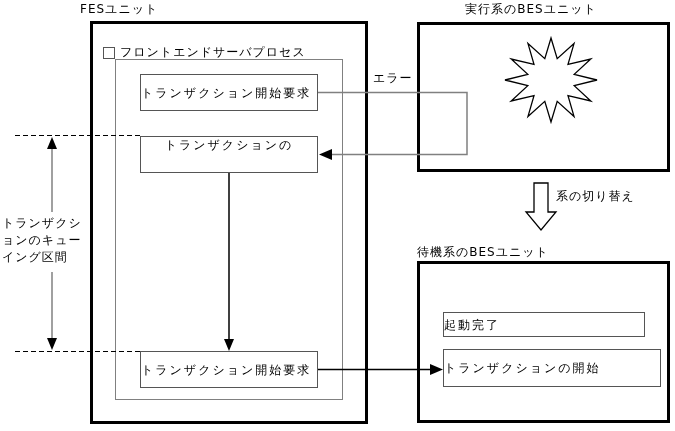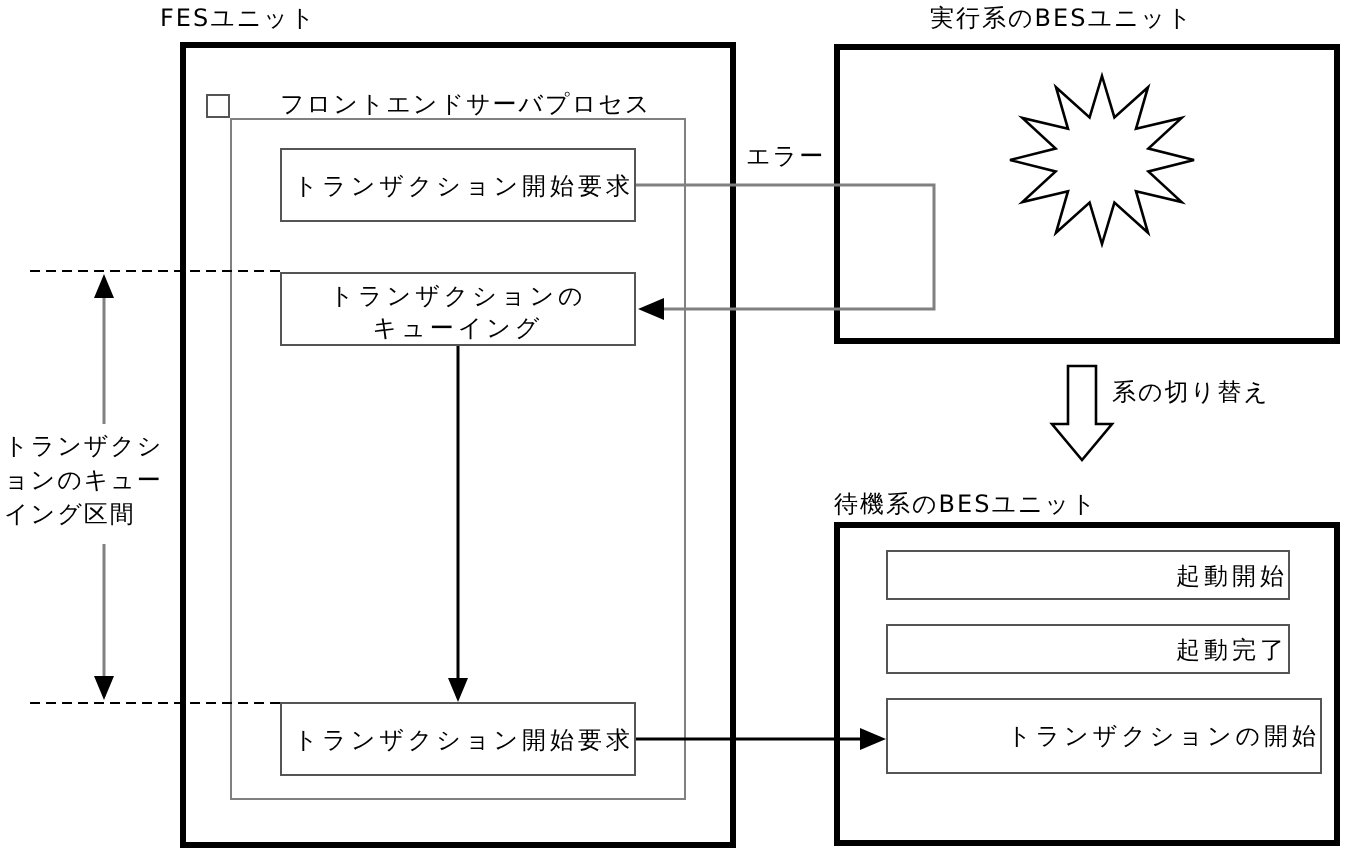--- a/index.html
+++ b/index.html
@@ -31,21 +31,21 @@
     background: transparent;
     box-sizing: border-box;
   }
   .pbox {
     position: absolute;
     border: 1px solid #555555;
     background: #ffffff;
     box-sizing: border-box;
     display: flex;
     align-items: center;
-    justify-content: flex-end;
+    justify-content: flex-start;
     text-align: center;
     letter-spacing: 2px;
     line-height: 16px;
   }
   .smallsq {
     position: absolute;
     border: 1px solid #555555;
     background: #ffffff;
     box-sizing: border-box;
     width: 12px;
@@ -66,47 +66,43 @@
 </head>
 <body>
 
 <div id="canvas">
 
   <div class="abs label" style="left:80px; top:2px;">FESユニット</div>
   <div class="thickbox" style="left:90px; top:21px; width:278px; height:403px;"></div>
 
   <div class="frame" style="left:115px; top:59px; width:228px; height:341px;"></div>
   <div class="smallsq" style="left:103px; top:47px;"></div>
-  <div class="abs label" style="left:120px; top:45px;margin-left:20px;">フロントエンドサーバプロセス</div>
+  <div class="abs label" style="left:120px; top:45px;">フロントエンドサーバプロセス</div>
 
   <div class="pbox" style="left:140px; top:74px; width:178px; height:37px;">
     <span>トランザクション開始要求</span>
   </div>
 
   <div class="pbox" style="left:140px; top:136px; width:178px; height:37px; flex-direction:column;">
     <span>トランザクションの</span>
-    <span>キューイング</span>
   </div>
 
   <div class="pbox" style="left:140px; top:351px; width:178px; height:37px;">
     <span>トランザクション開始要求</span>
   </div>
 
   <div class="abs label" style="left:417px; top:2px;margin-left:48px;">実行系のBESユニット</div>
   <div class="thickbox" style="left:417px; top:22px; width:253px; height:150px;"></div>
   <div class="abs label" style="left:537px; top:73px; letter-spacing:2px;">障害</div>
 
   <div class="abs label" style="left:556px; top:189px;">系の切り替え</div>
 
   <div class="abs label" style="left:417px; top:245px;">待機系のBESユニット</div>
   <div class="thickbox" style="left:417px; top:261px; width:253px; height:162px;"></div>
 
-  <div class="pbox" style="left:443px; top:275px; width:202px; height:25px;">
-    <span>起動開始</span>
-  </div>
   <div class="pbox" style="left:443px; top:312px; width:202px; height:25px;">
     <span>起動完了</span>
   </div>
   <div class="pbox" style="left:443px; top:349px; width:218px; height:38px;">
     <span>トランザクションの開始</span>
   </div>
 
   <div class="abs label" style="left:373px; top:71px;text-align:right;">エラー</div>
 
   <div class="abs interval-label" style="left:2px; top:215px;">

